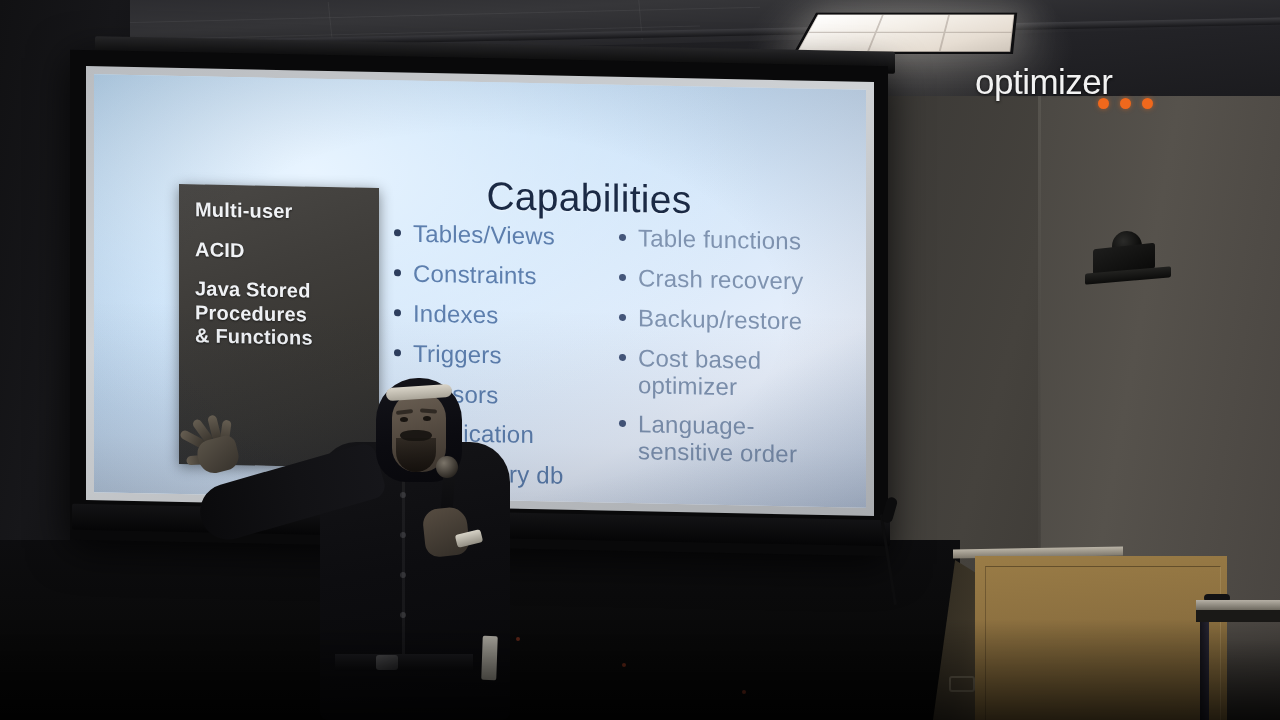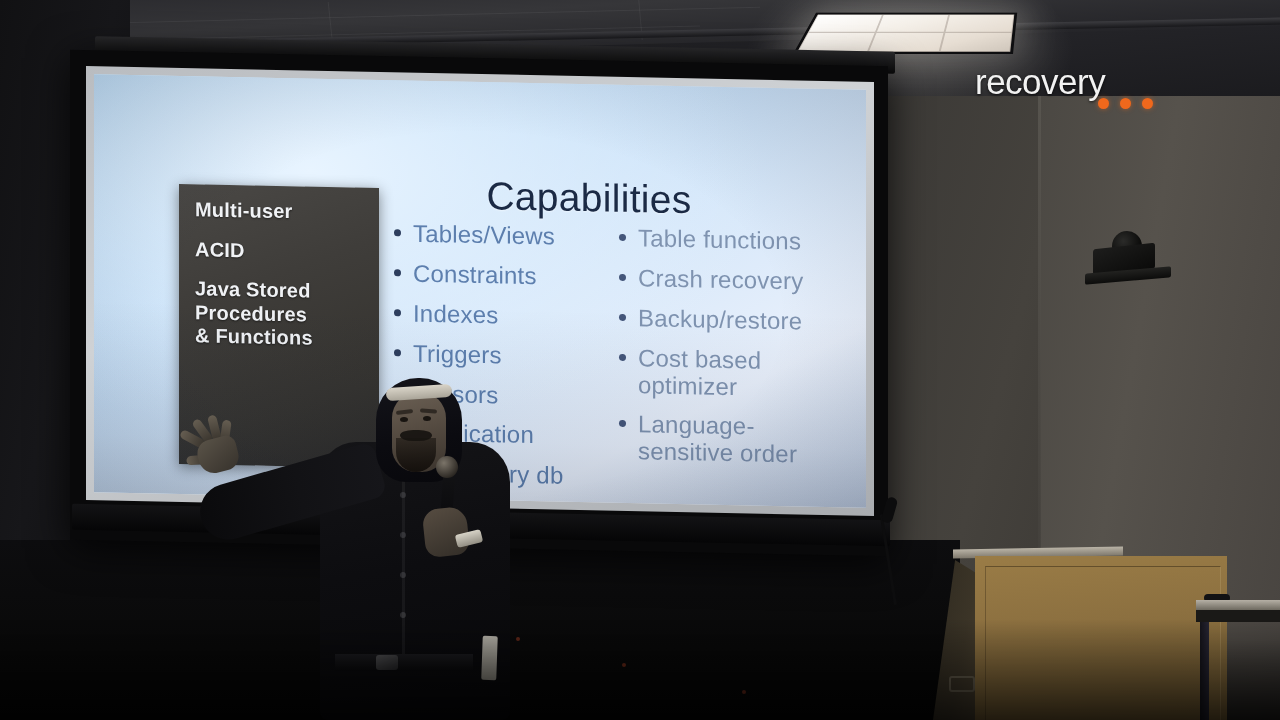--- a/index.html
+++ b/index.html
@@ -413,21 +413,21 @@
     </div>
   </div>
 
   <div class="room-wall-left"></div>
   <div class="room-wall-right"></div>
   <div class="room-wall-right-col"></div>
   <div class="wall-corner"></div>
   <div class="wall-base-shadow"></div>
 
   <div class="logo">
-    <div class="logo-word">recovery</div>
+    <div class="logo-word">optimizer</div>
     <div class="logo-dots">
       <i></i>
         <i></i>
         <i></i>
     </div>
   </div>
 
   <div class="wall-cam">
     <div class="lens"></div>
     <div class="body"></div>

